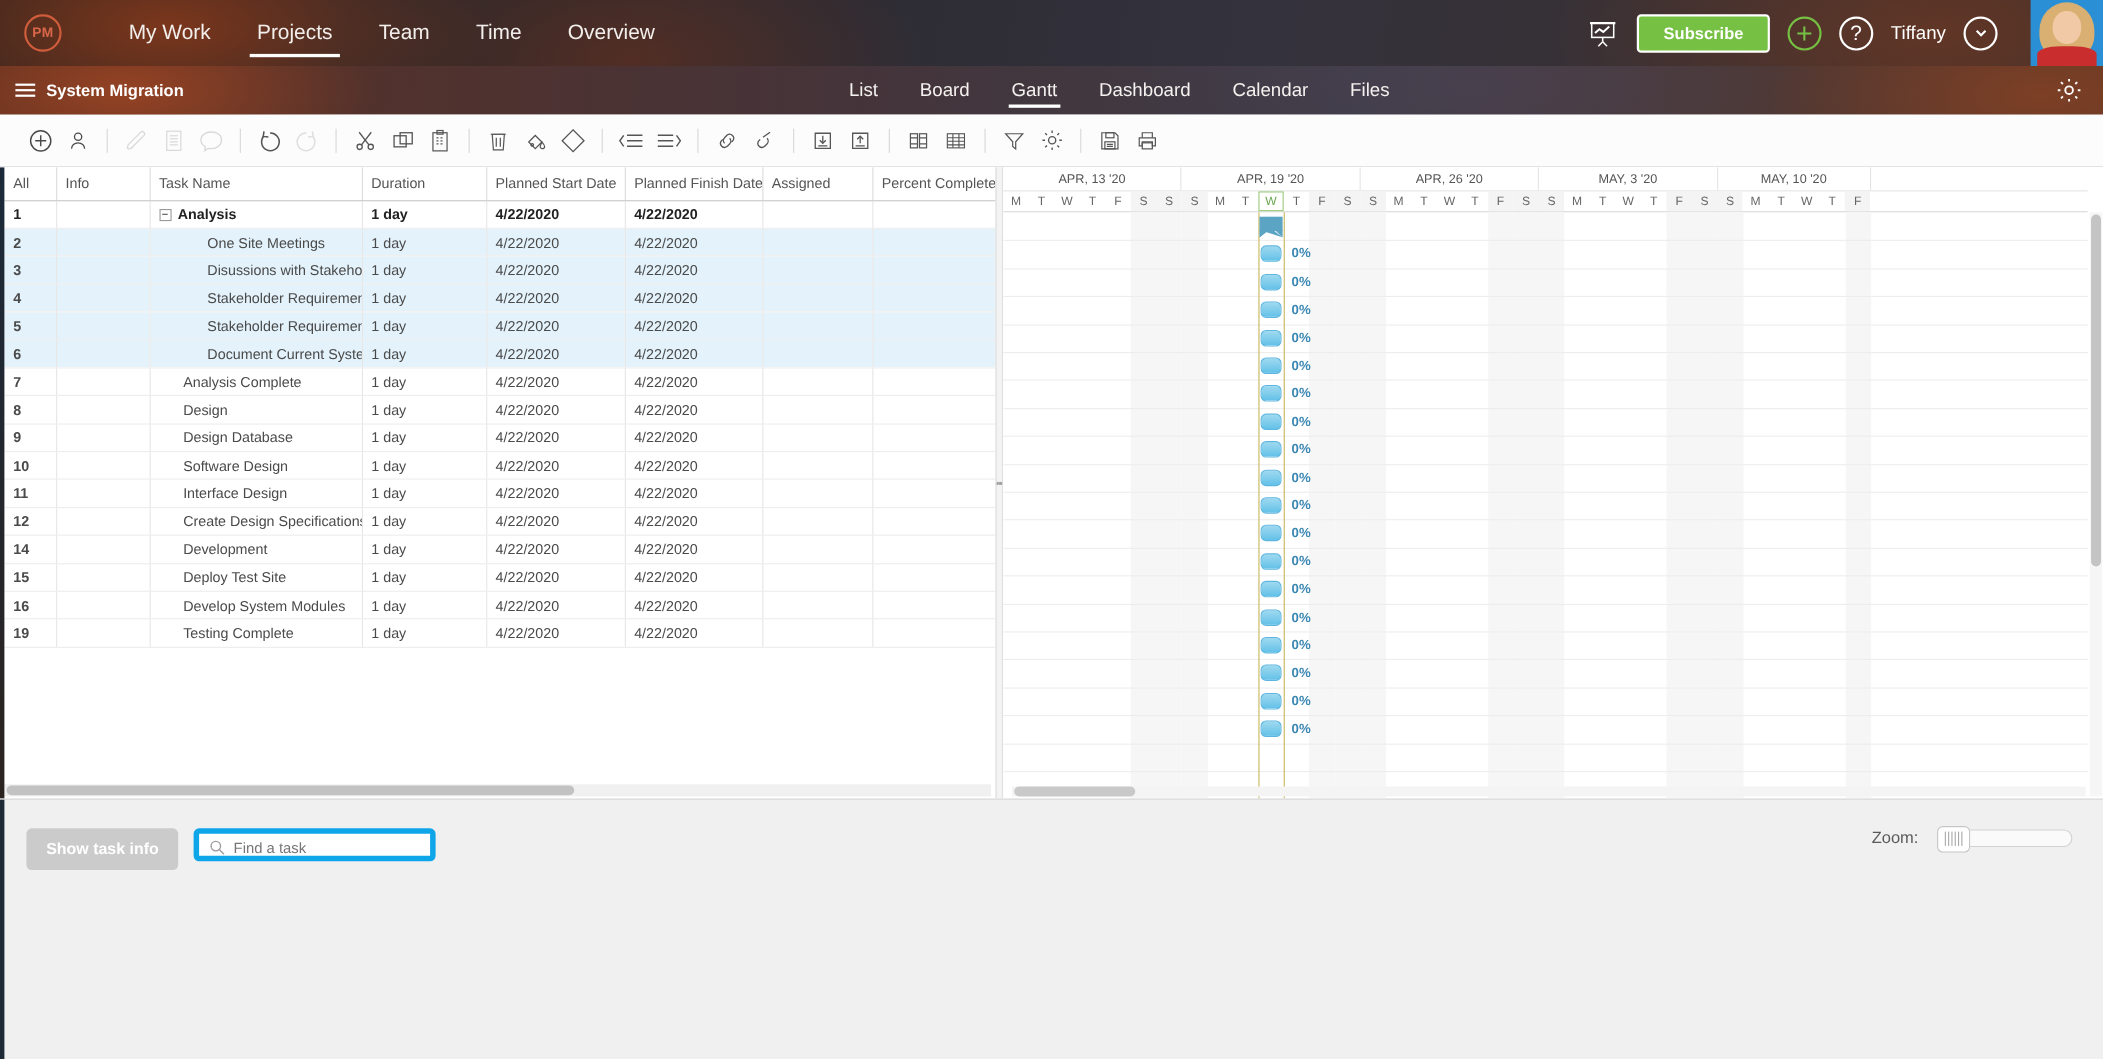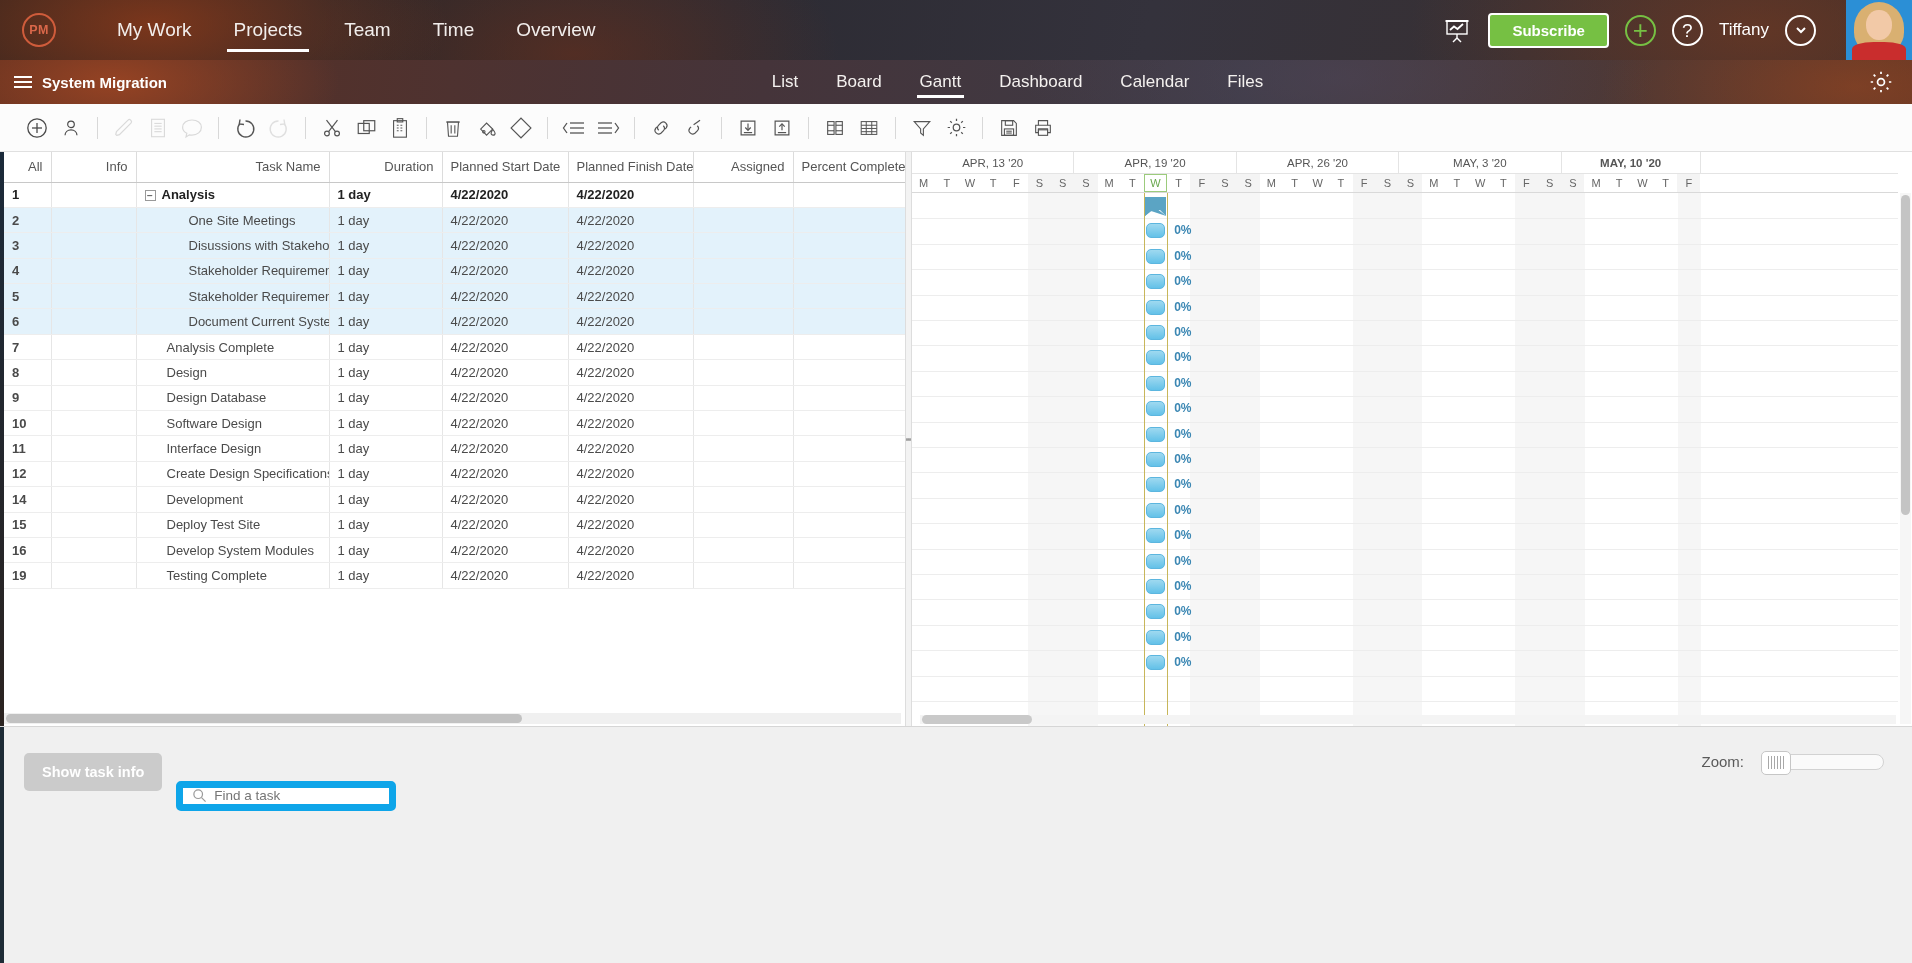--- a/index.html
+++ b/index.html
@@ -124,21 +124,21 @@
     display: flex;
     height: 574px;
     background: #fff;
     position: relative;
   }
   .leftpane { width: 905px; position: relative; overflow: hidden; border-right:none; }
   .edge { position:absolute; left:0; top:0; bottom:0; width:4px;
           background: linear-gradient(#1b2a3a, #2b2320); z-index: 3;}
   table.grid { border-collapse: collapse; table-layout: fixed; width: 901px; margin-left: 4px; }
   table.grid th {
-    font-weight: normal; font-size: 13px; color: #555; text-align: right;
+    font-weight: normal; font-size: 13px; color: #555; text-align: left;
     padding: 6px 8px; height: 30px;
     border-right: 1px solid #dcdcdc; border-bottom: 1px solid #c8c8c8;
     background: #fff; white-space: nowrap; overflow: hidden;
   }
   table.grid td {
     font-size: 13px; color: #4a4a4a; padding: 3px 8px; height: 25.4px;
     border-right: 1px solid #e6e6e6; border-bottom: 1px solid #ededed;
     white-space: nowrap; overflow: hidden;
   }
   td.num { text-align: left; font-weight: bold; color:#333; font-size:13px; padding-left:14px;}
@@ -212,22 +212,22 @@
     height: 237px; background: #f0f0f0; border-top: 1px solid #d6d6d6;
     display: flex; align-items: flex-start; padding-top: 26px; position: relative;
   }
   .footer .edgeL { position:absolute; left:0; top:0; bottom:0; width:4px; background:#1e2b36; }
   .btn-gray {
     margin-left: 24px; background: #cbcbcb; color: #fff; font-size: 14.5px; font-weight: bold;
     border: none; border-radius: 5px; padding: 11px 18px; cursor: pointer;
   }
   .findbox {
     margin-left: 14px; width: 220px; height: 30px; background: #fff;
-    border: 7px solid #0ea5e9; border-radius: 5px;
-    display: flex; align-items: flex-start; padding: 0 9px; gap: 7px; margin-top: 28px;
+    border: 5px solid #0ea5e9; border-radius: 5px;
+    display: flex; align-items: flex-end; padding: 0 9px; gap: 7px;
   }
   .findbox input { border: none; outline: none; font-size: 13.5px; color: #666; width: 100%;
                    font-family: "Liberation Sans", sans-serif; background: transparent;}
   .zoomwrap { margin-left: auto; margin-right: 28px; display: flex; align-items: center; gap: 20px; }
   .zoomlabel { font-size: 15px; color: #5a5a5a; }
   .zoomtrack {
     width: 120px; height: 16px; background: #fafafa; border: 1px solid #d2d2d2; border-radius: 8px;
     position: relative; cursor: pointer;
   }
   .zoomthumb {
@@ -704,21 +704,21 @@
       <i></i>
   </div>
 
   <div class="ganttpane">
     <div class="gantt-inner">
       <div class="g-weeks" id="gweeks">
           <div class="g-week" style="width: 162.4px;">APR, 13 '20</div>
           <div class="g-week" style="width: 162.4px;">APR, 19 '20</div>
           <div class="g-week" style="width: 162.4px;">APR, 26 '20</div>
           <div class="g-week" style="width: 162.4px;">MAY, 3 '20</div>
-          <div class="g-week" style="width: 139.2px; font-weight: bold;">MAY, 10 '20</div>
+          <div class="g-week" style="width: 139.2px;">MAY, 10 '20</div>
         </div>
       <div class="g-days" id="gdays">
           <div class="g-day">M</div>
           <div class="g-day">T</div>
           <div class="g-day">W</div>
           <div class="g-day">T</div>
           <div class="g-day">F</div>
           <div class="g-day we">S</div>
           <div class="g-day we">S</div>
           <div class="g-day we">S</div>

